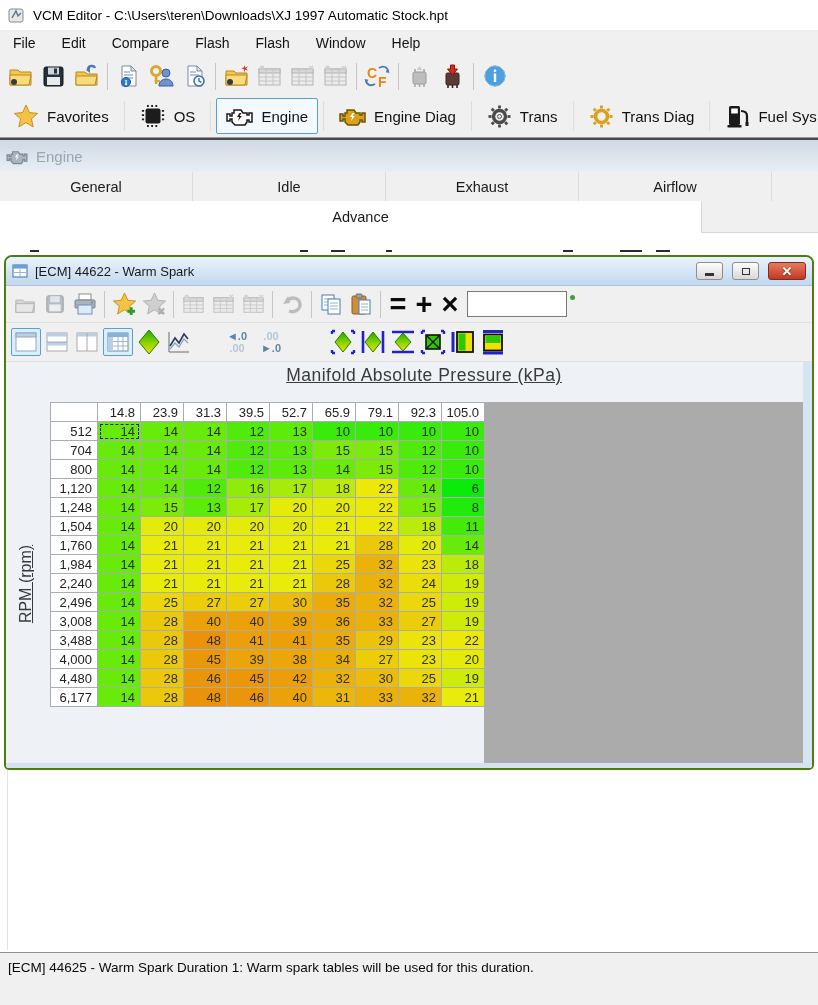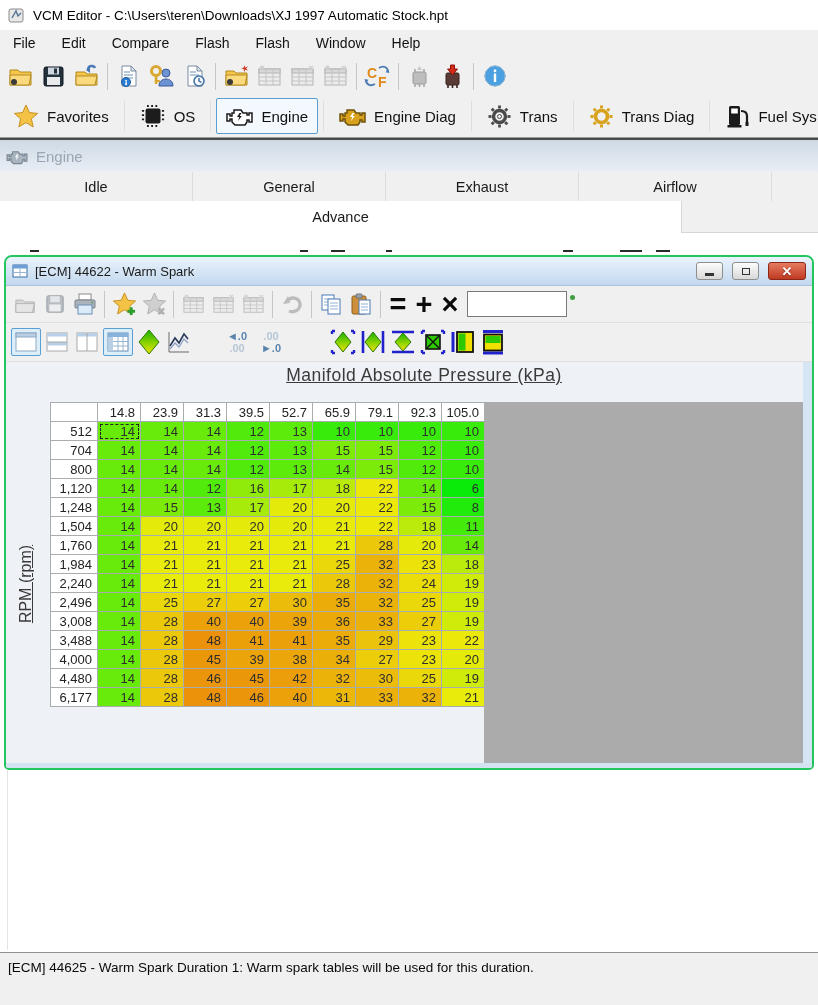--- a/index.html
+++ b/index.html
@@ -24,26 +24,26 @@
   .darksep{position:absolute;left:0;top:137px;width:818px;height:3px;background:#4a4a4a;border-top:1px solid #9a9a9a;box-sizing:border-box;}
   
   .engine-header{position:absolute;left:0;top:140px;width:818px;height:32px;
                  background:linear-gradient(#cfd9e4,#e9eef4);display:flex;align-items:center;gap:8px;padding-left:6px;box-sizing:border-box;}
   .engine-header span{font-size:15px;color:#9aa6b3;}
   .tabrow1{position:absolute;left:0;top:172px;width:818px;height:29px;background:#f0f0f0;display:flex;}
   .tab1{width:193px;box-sizing:border-box;border-right:1px solid #dcdcdc;display:flex;align-items:center;justify-content:center;
         font-size:14.5px;color:#1a1a1a;}
   .tab1.fill{flex:1;border-right:none;}
   .tabrow2{position:absolute;left:0;top:201px;width:818px;height:32px;background:#fff;display:flex;}
-  .tab-advance{width:681px;display:flex;align-items:center;justify-content:center;font-size:14.5px;color:#1a1a1a;background:#fff;}
+  .tab-advance{width:681px;display:flex;align-items:center;justify-content:center;font-size:14.5px;color:#1a1a1a;background:#fff;margin-left:20px;}
   .tab2-fill{flex:1;background:#f0f0f0;border-left:1px solid #d6d6d6;border-bottom:1px solid #d6d6d6;box-sizing:border-box;}
   .dash{position:absolute;height:2px;background:#2a2a2a;}
   
   .child{position:absolute;left:4px;top:255px;width:810px;height:515px;background:#eef1f5;
-         border:2px solid #22c55e;border-radius:8px 8px 5px 5px;box-sizing:border-box;overflow:hidden;}
+         border:2px solid #4d7c0f;border-radius:8px 8px 5px 5px;box-sizing:border-box;overflow:hidden;}
   .child-title{height:28px;background:linear-gradient(#eaf3fc,#c2d8ee);display:flex;align-items:center;gap:7px;
                padding:0 6px;border-bottom:1px solid #a9c4dc;}
   .child-title .ct-text{font-size:13px;color:#1a1a1a;flex:1;}
   .winbtn{width:27px;height:18px;border:1px solid #8e8e8e;border-radius:3px;background:linear-gradient(#fdfdfd,#d8d8d8);
           display:flex;align-items:center;justify-content:center;margin-left:2px;box-sizing:border-box;}
   .winbtn.close{background:linear-gradient(#e47b60,#c03a22);border-color:#8c2717;width:38px;}
   .min-glyph{width:9px;height:3px;background:#333;margin-top:7px;}
   .rest-glyph{width:8px;height:7px;border:1.5px solid #333;box-sizing:border-box;}
   .x-glyph{color:#fff;font-size:13px;font-weight:bold;line-height:1;text-shadow:0 1px 1px #7a2212;}
   .ctb{height:36px;background:#f0f0f0;border-bottom:1px solid #e0e0e0;display:flex;align-items:center;padding-left:4px;}
@@ -353,22 +353,22 @@
 
   <div class="engine-header">
     <svg width="22" height="19" viewBox="0 0 27 24">
         <path d="M6 9h2V6h7l2 3h4v2h2v-2h3v9h-3v-2h-2v2l-2 3H9l-3-3v-3H4v2H1v-7h3v2h2z" fill="#aab4be" stroke="#7a8794" stroke-width="1.5"></path>
         <path d="M13.5 9l-2.5 4h2.3l-1.3 4 3.8-5h-2.3l2-3z" fill="#fff"></path>
       </svg>
     <span>Engine</span>
   </div>
 
   <div class="tabrow1">
+    <span class="tab1">General</span>
     <span class="tab1">Idle</span>
-    <span class="tab1">General</span>
     <span class="tab1">Exhaust</span>
     <span class="tab1">Airflow</span>
     <span class="tab1 fill"></span>
   </div>
   <div class="tabrow2">
     <span class="tab-advance">Advance</span>
     <span class="tab2-fill"></span>
   </div>
 
   <div>

